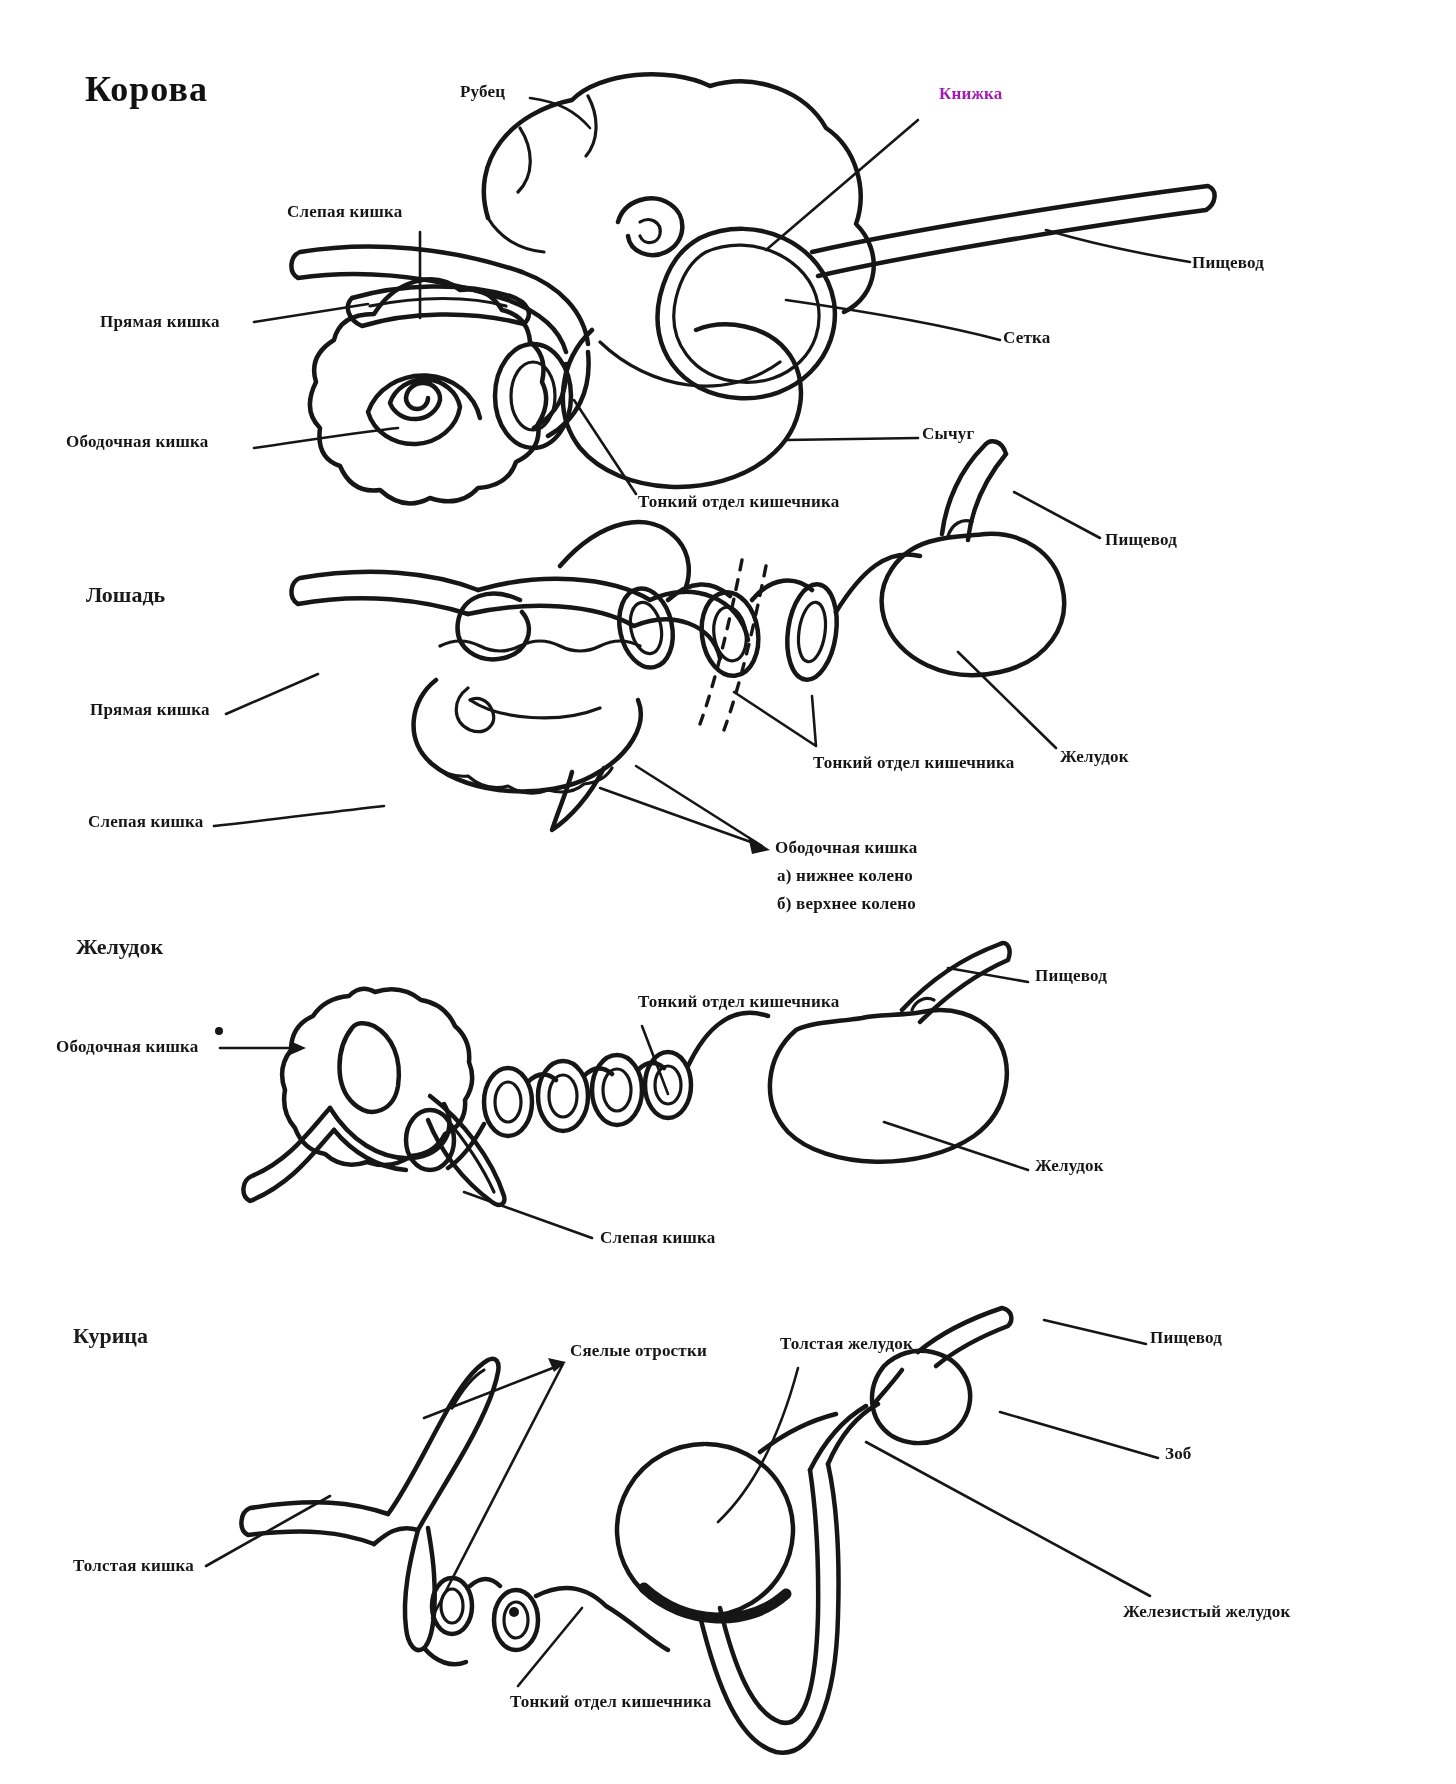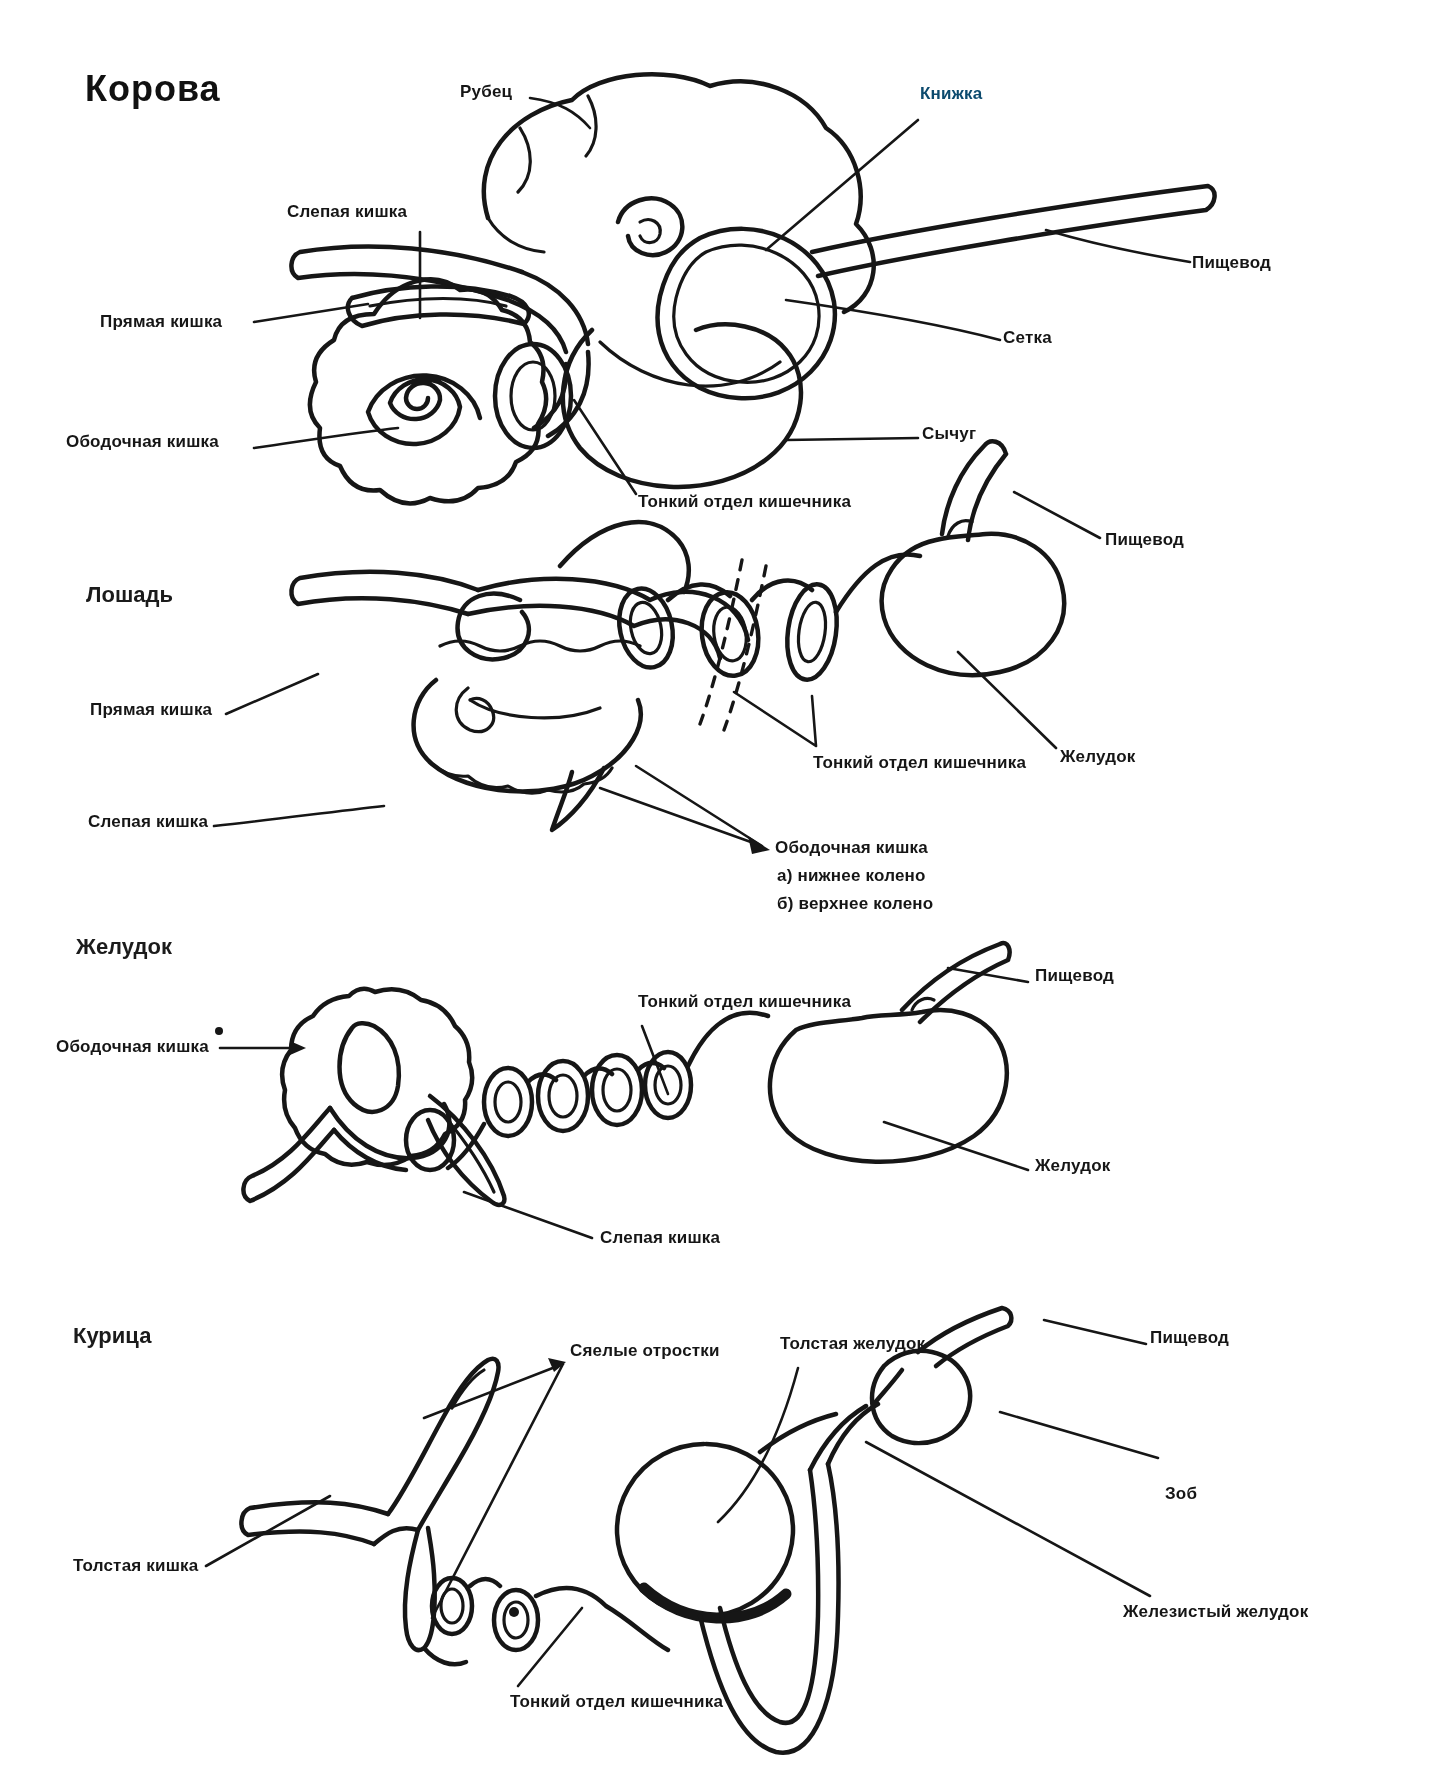--- a/index.html
+++ b/index.html
@@ -1,29 +1,29 @@
 <!DOCTYPE html>
 <html><head>
 <meta charset="utf-8">
 <style>
   html,body{margin:0;padding:0;background:#ffffff;}
   .page{position:relative;width:1444px;height:1784px;background:#ffffff;overflow:hidden;
-        font-family:Liberation Sans, sans-serif;}
+        font-family:Liberation Serif, serif;}
   svg.canvas{position:absolute;left:0;top:0;}
   .organ{fill:none;stroke:#161616;stroke-width:4.5;stroke-linecap:round;stroke-linejoin:round;}
   .thin{fill:none;stroke:#161616;stroke-width:3.2;stroke-linecap:round;stroke-linejoin:round;}
   .thick{fill:none;stroke:#161616;stroke-width:11;stroke-linecap:round;}
   .leader{fill:none;stroke:#161616;stroke-width:2.6;stroke-linecap:round;}
   .dashed{fill:none;stroke:#161616;stroke-width:3.4;stroke-dasharray:10 10;stroke-linecap:round;}
   .ink{fill:#161616;stroke:none;}
   .lbl{position:absolute;font-weight:700;font-size:17px;line-height:1.15;color:#161616;
        white-space:nowrap;letter-spacing:.2px;}
   .main-title{position:absolute;font-weight:700;font-size:36px;color:#111;letter-spacing:1px;}
   .sec-title{position:absolute;font-weight:700;font-size:22px;color:#1b1b1b;text-align:right;}
-  .faded{color:#0c4a6e;}
+  .faded{color:#a21caf;margin-left:19px;}
 </style>
 </head>
 <body>
 
 <div class="page">
 
   <svg class="canvas" width="1456" height="1784" viewBox="0 0 1456 1784">
 
     <g>
       <path class="organ" d="M 488,218 C 470,160 512,112 572,100 C 600,72 668,66 710,86 C 756,72 806,92 826,128 C 856,148 868,190 856,224 C 884,252 878,296 844,312"></path>
@@ -169,18 +169,18 @@
   <div class="lbl" style="left:56px;top:1037px">Ободочная кишка</div>
   <div class="lbl" style="left:638px;top:992px">Тонкий отдел кишечника</div>
   <div class="lbl" style="left:1035px;top:966px">Пищевод</div>
   <div class="lbl" style="left:1035px;top:1156px">Желудок</div>
   <div class="lbl" style="left:600px;top:1228px">Слепая кишка</div>
 
   <div class="sec-title" style="left:73px;top:1323px">Курица</div>
   <div class="lbl" style="left:570px;top:1341px">Сяелые отростки</div>
   <div class="lbl" style="left:780px;top:1334px">Толстая желудок</div>
   <div class="lbl" style="left:1150px;top:1328px">Пищевод</div>
-  <div class="lbl" style="left:1165px;top:1484px">Зоб</div>
+  <div class="lbl" style="left:1165px;top:1444px">Зоб</div>
   <div class="lbl" style="left:1123px;top:1602px">Железистый желудок</div>
   <div class="lbl" style="left:73px;top:1556px">Толстая кишка</div>
   <div class="lbl" style="left:510px;top:1692px">Тонкий отдел кишечника</div>
 
 </div>
 
 </body></html>

